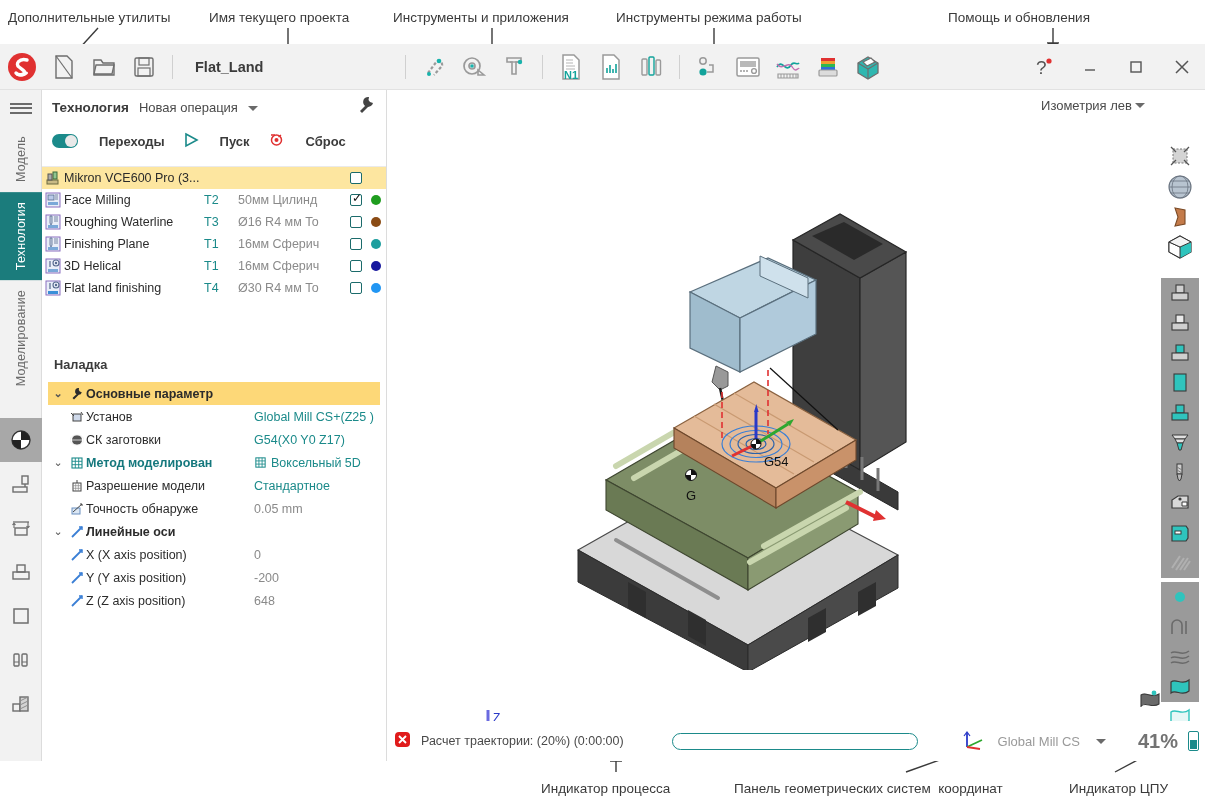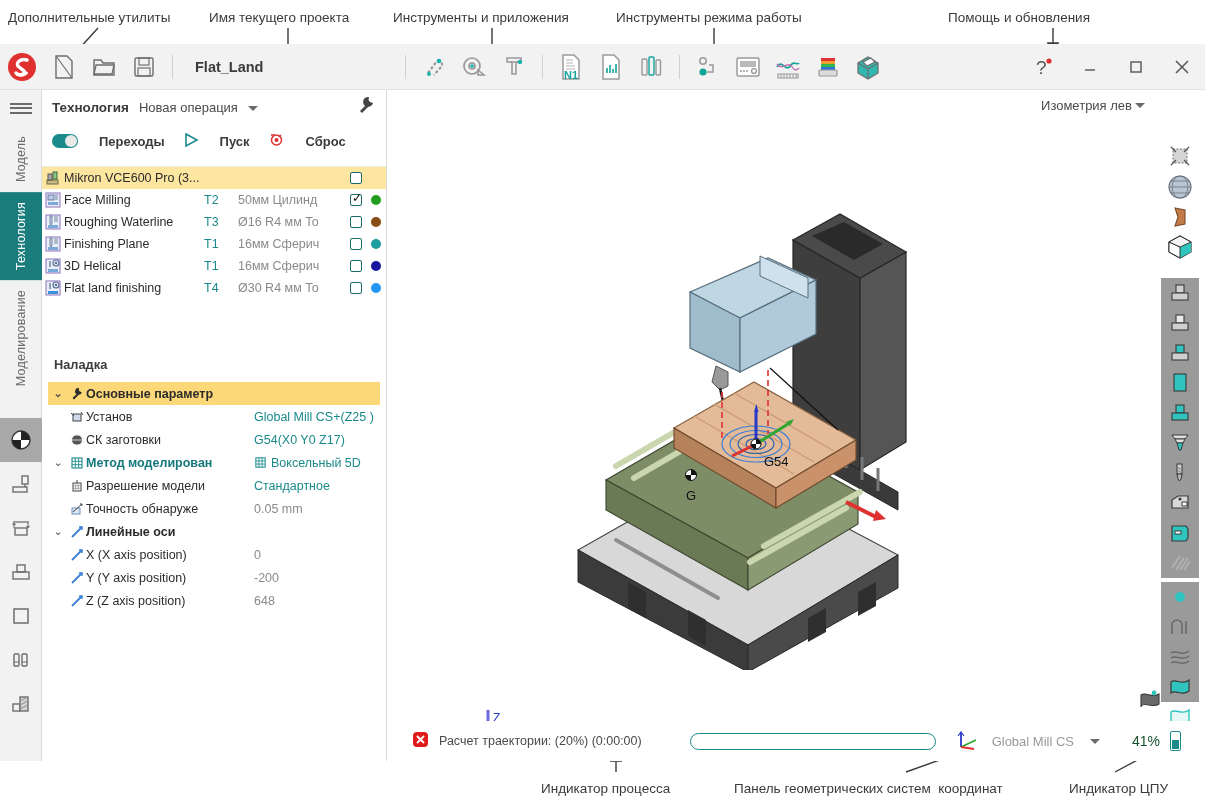--- a/index.html
+++ b/index.html
@@ -125,29 +125,29 @@
   }
 
   
   .rstack { position: absolute; right: 6px; display: flex; flex-direction: column; align-items: center; }
   .rbtn { width: 38px; height: 30px; display: flex; align-items: center; justify-content: center; cursor: pointer; }
   .rbtn.grey { background: #9a9a9a; }
 
   
   .statusbar {
     position: absolute; left: 388px; bottom: 0; width: 817px; height: 40px;
-    display: flex; align-items: center; gap: 10px; padding: 0 24px;
+    display: flex; align-items: center; gap: 10px; padding: 0 6px;
     background: #ffffff; font-size: 12.5px; color: #4a4a4a;
   }
   .progress-outer {
     width: 246px; height: 17px; border: 1.3px solid #1b8a8a; border-radius: 9px; overflow: hidden;
   }
   .progress-inner { height: 100%; background: #1b8a8a; border-radius: 9px; }
   .cs-name { color: #9a9a9a; font-size: 13px; }
-  .cpu { font-size: 14px; color: #14532d; }
+  .cpu { font-size: 20px; color: #737373; font-weight: bold; }
   .battery { width: 11px; height: 20px; border: 1.5px solid #1b8a8a; border-radius: 2px; position: relative; background: #fff; }
   .battery::after { content:""; position:absolute; left:1px; right:1px; bottom:1px; height: 9px; background:#1b8a8a; }
   .badge-1 {
     position: absolute; right: 52px; bottom: 24px; width: 20px; height: 16px;
     border: 1.2px solid #bdbdbd; border-radius: 4px; font-size: 11px; color:#777;
     display:flex; align-items:center; justify-content:center;
   }
 </style>
 </head>
 <body>

